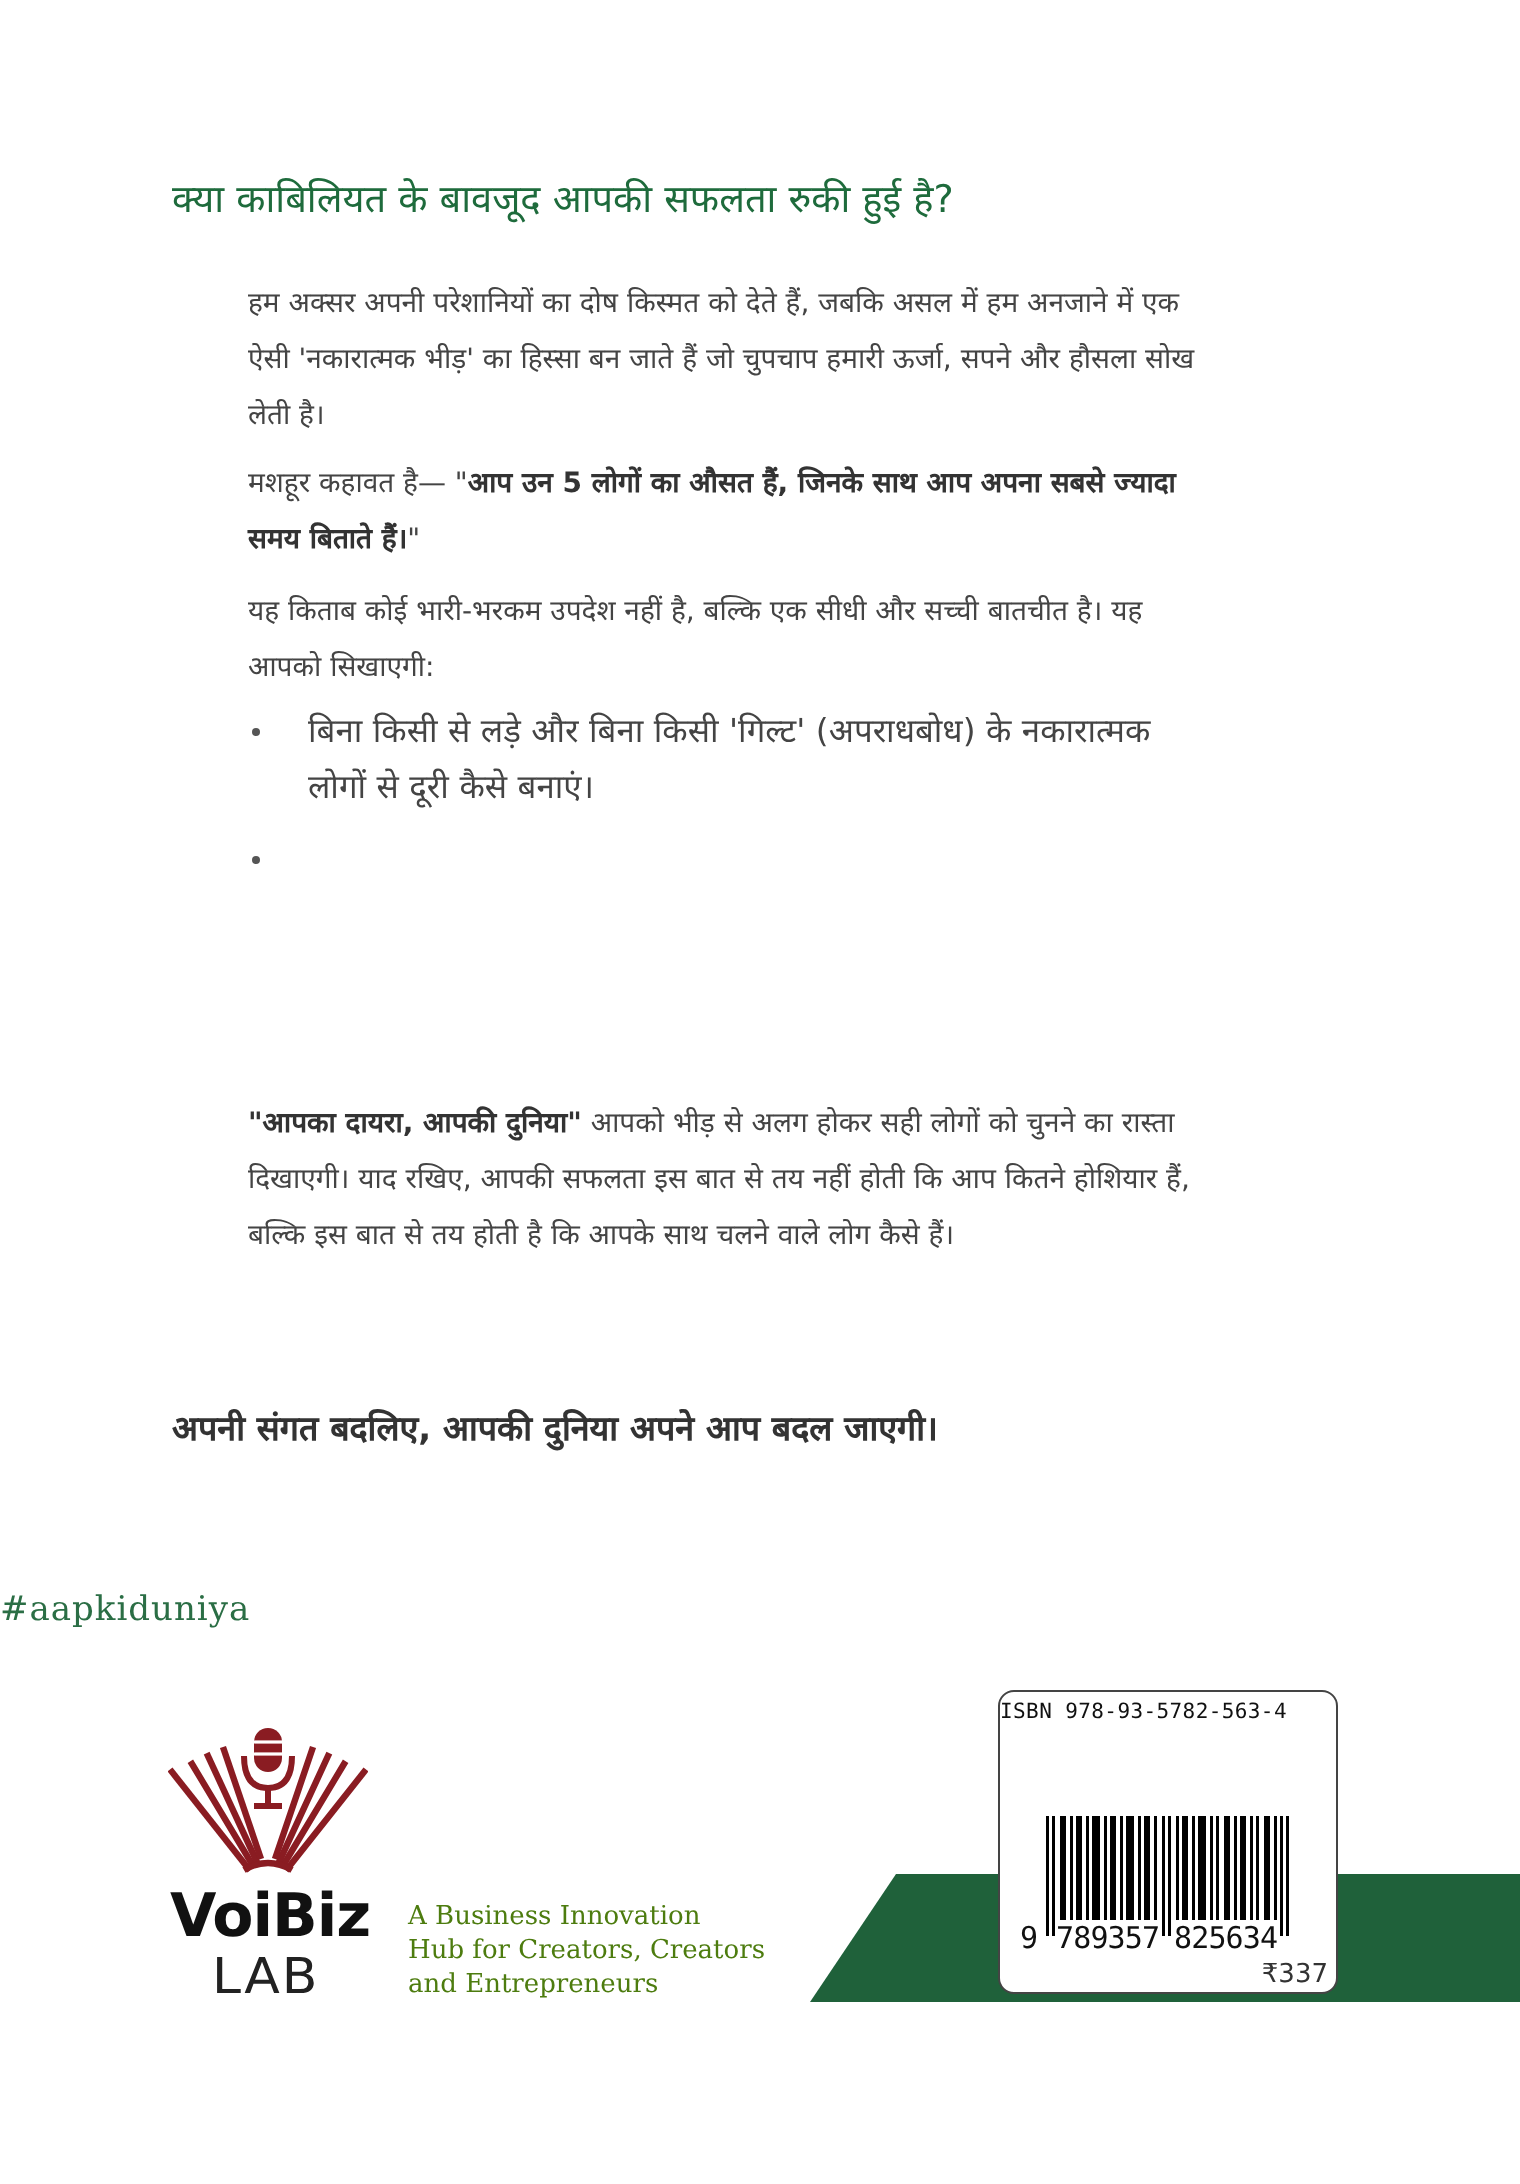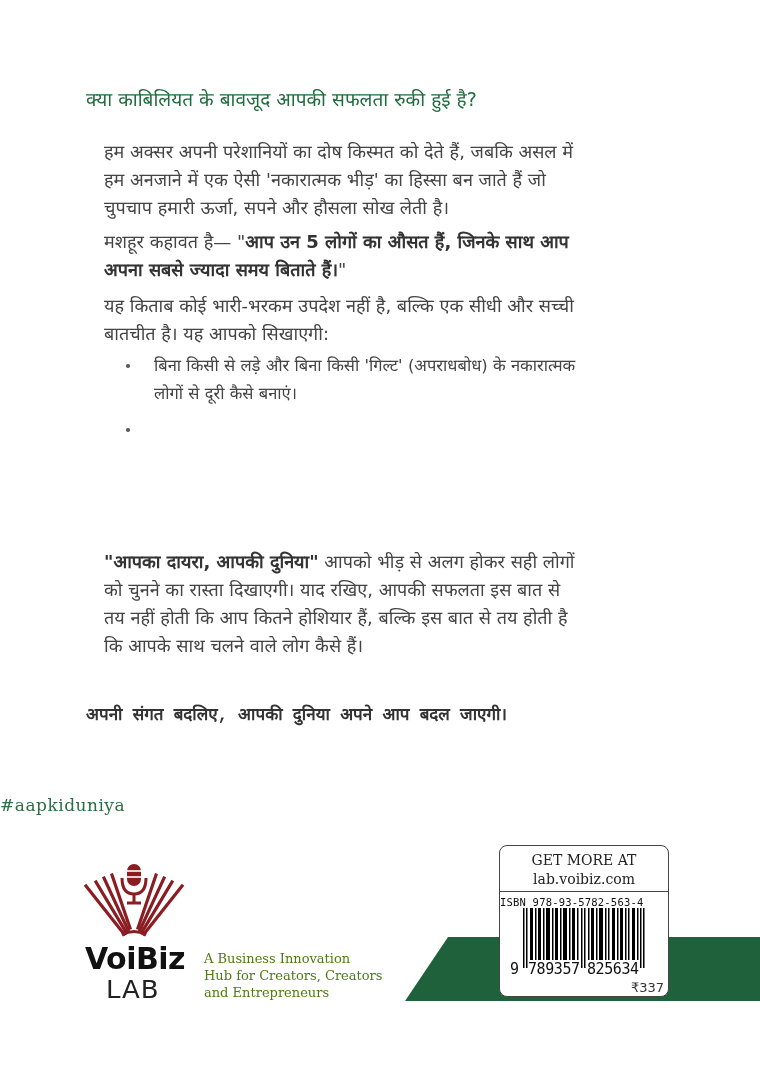--- a/index.html
+++ b/index.html
@@ -20,23 +20,23 @@
       left: 86px;
       top: 86px;
       font-size: 19px;
       font-weight: normal;
       color: #1e6b3c;
       white-space: nowrap;
       letter-spacing: 0;
     }
     .body-block {
       position: absolute;
-      left: 104px;
+      left: 124px;
       width: 480px;
-      font-size: 18px;
+      font-size: 14px;
       line-height: 28px;
       color: #444444;
     }
     .para { margin: 0; }
     .p1 { top: 138px; }
     .p2 { top: 228px; }
     .p3 { top: 292px; }
     .p4 { top: 548px; }
     .bold { font-weight: bold; color: #333333; }
     .bullets {
@@ -66,21 +66,20 @@
       background: #555;
     }
     .closing {
       position: absolute;
       left: 86px;
       top: 702px;
       font-size: 17px;
       font-weight: bold;
       color: #333333;
       white-space: nowrap;
-      font-family: Liberation Mono, monospace;
     }
     .hashtag {
       position: absolute;
       left: 0;
       width: 760px;
       top: 795px;
       font-family: "DejaVu Serif", serif;
       font-size: 17px;
       color: #2b6e45;
       letter-spacing: 0.5px;
@@ -231,24 +230,20 @@
 <div class="logo-word">VoiBiz</div>
 <div class="logo-lab">LAB</div>
 
 <div class="tagline">
   <div>A Business Innovation</div>
   <div>Hub for Creators, Creators</div>
   <div>and Entrepreneurs</div>
 </div>
 
 <div class="barcode-box">
-  <div class="get-more">
-    <div>GET MORE AT</div>
-    <div>lab.voibiz.com</div>
-  </div>
   <div class="isbn-text">ISBN 978-93-5782-563-4</div>
   <svg class="barcode-svg" width="154" height="70" viewBox="0 0 154 70">
     <g fill="#000">
 
       <rect x="15" y="0" width="1.5" height="60"></rect>
       <rect x="18" y="0" width="1.5" height="60"></rect>
       <rect x="22" y="0" width="3" height="52"></rect>
       <rect x="27" y="0" width="1.5" height="52"></rect>
       <rect x="30" y="0" width="3" height="52"></rect>
       <rect x="35" y="0" width="1.5" height="52"></rect>

